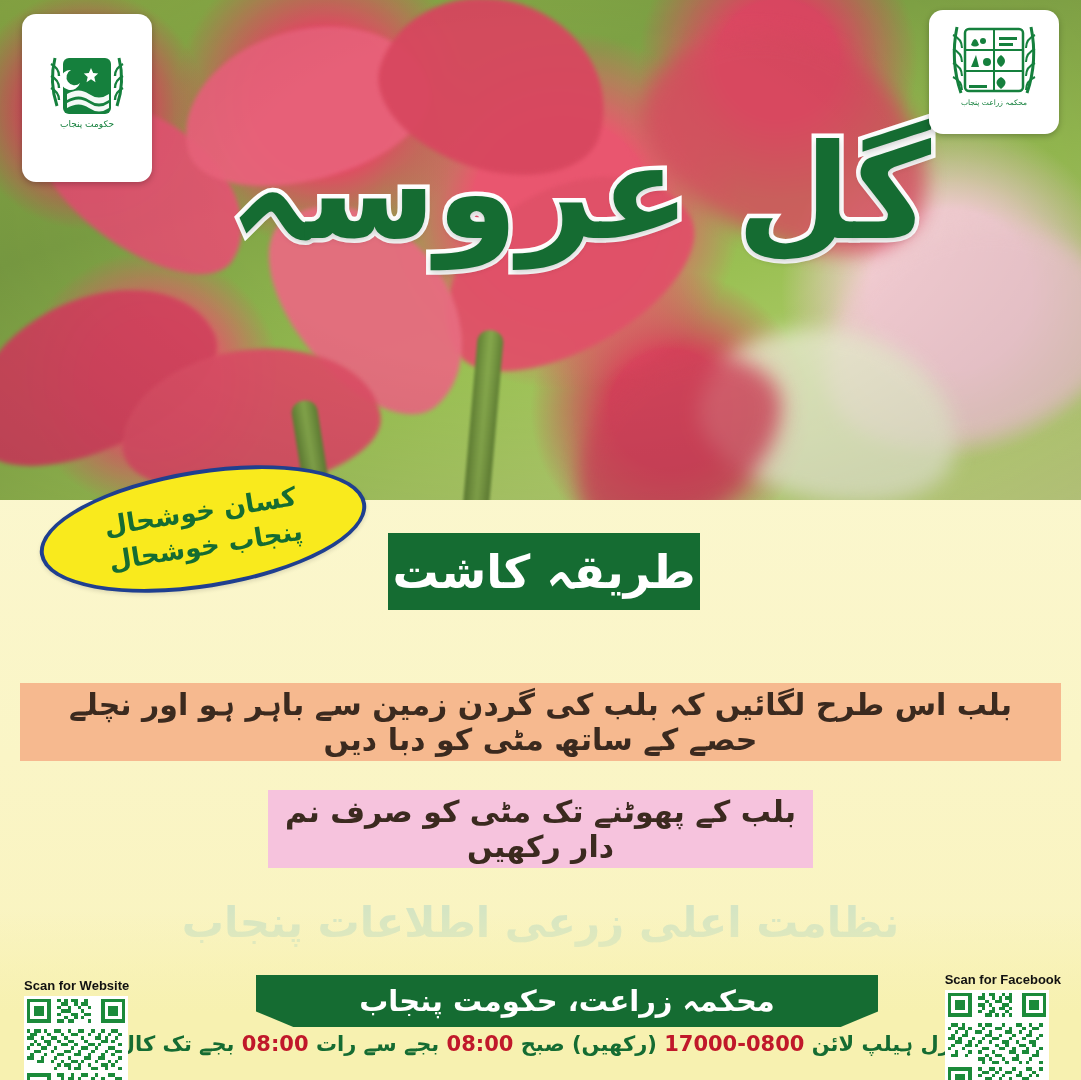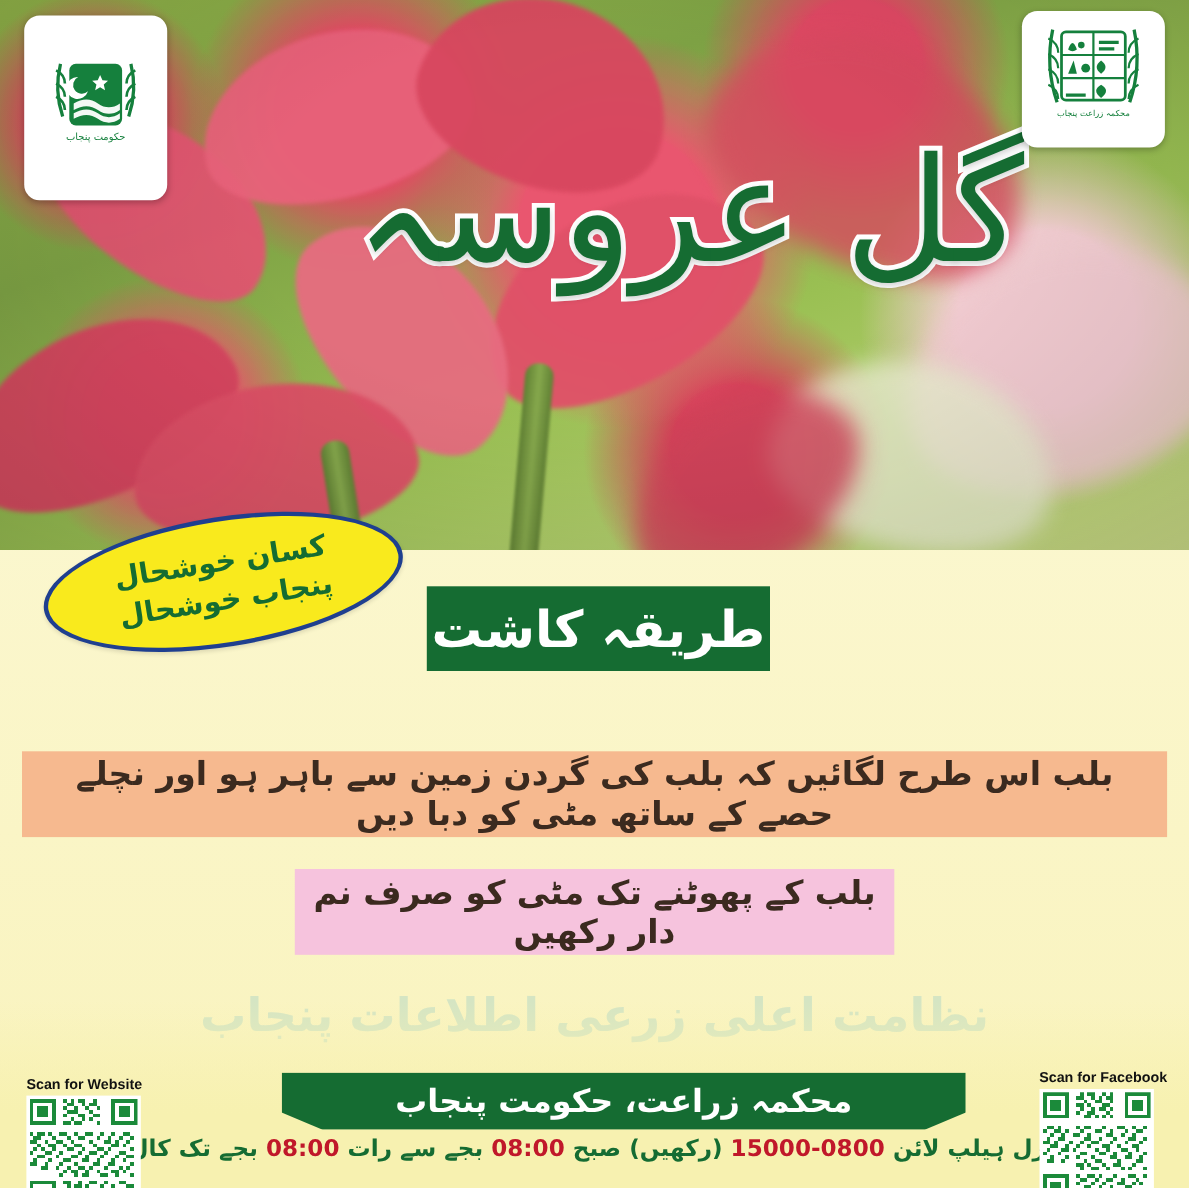--- a/index.html
+++ b/index.html
@@ -59,21 +59,21 @@
   }
 
   
   .hero-title {
     position: absolute;
     right: 150px;
     top: 120px;
     font-family: "DejaVu Sans", sans-serif;
     font-size: 132px;
     line-height: 1.1;
-    font-weight: normal;
+    font-weight: bold;
     color: #156c32;
     direction: rtl;
     text-align: right;
     -webkit-text-stroke: 9px #ffffff;
     paint-order: stroke fill;
     text-shadow: 0 3px 6px rgba(0,0,0,0.18);
     white-space: nowrap;
   }
 
   
@@ -314,21 +314,21 @@
   <div class="watermark">نظامت اعلی زرعی اطلاعات پنجاب</div>
 
   <div class="footer-tint"></div>
 
   <div class="ribbon">
     <span>محکمہ زراعت، حکومت پنجاب</span>
   </div>
 
   <div class="helpline">
     <span>ایگریکلچرل ہیلپ لائن</span>
-    <span class="num">0800-15000</span>
+    <span class="num">0800-17000</span>
     <span>(رکھیں) صبح</span>
     <span class="num">08:00</span>
     <span>بجے سے رات</span>
     <span class="num">08:00</span>
     <span>بجے تک کال کریں۔</span>
   </div>
 
   <div class="qr-block qr-left">
     <div class="qr-label">Scan for Website</div>
     <div class="qr">

